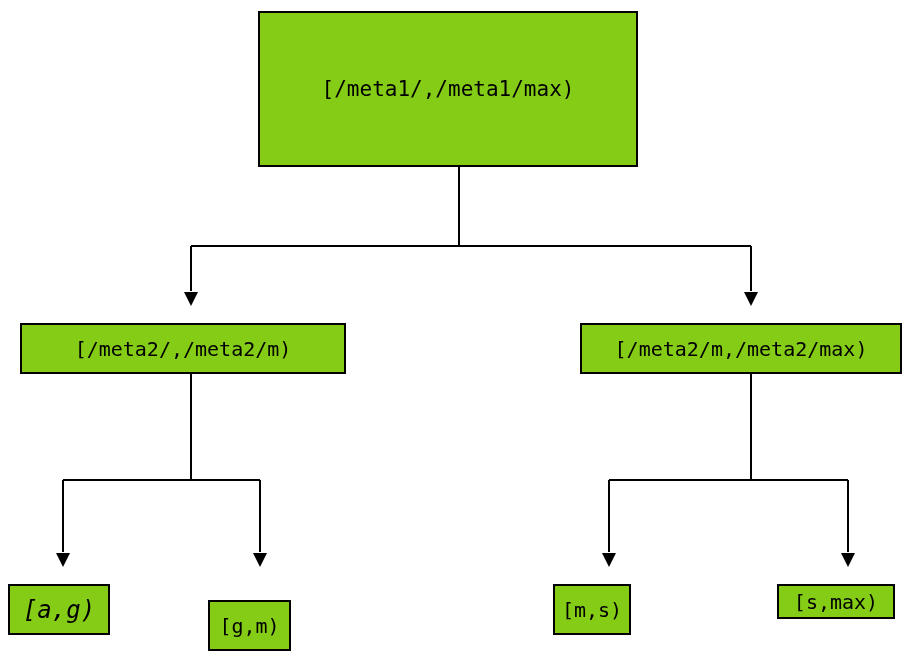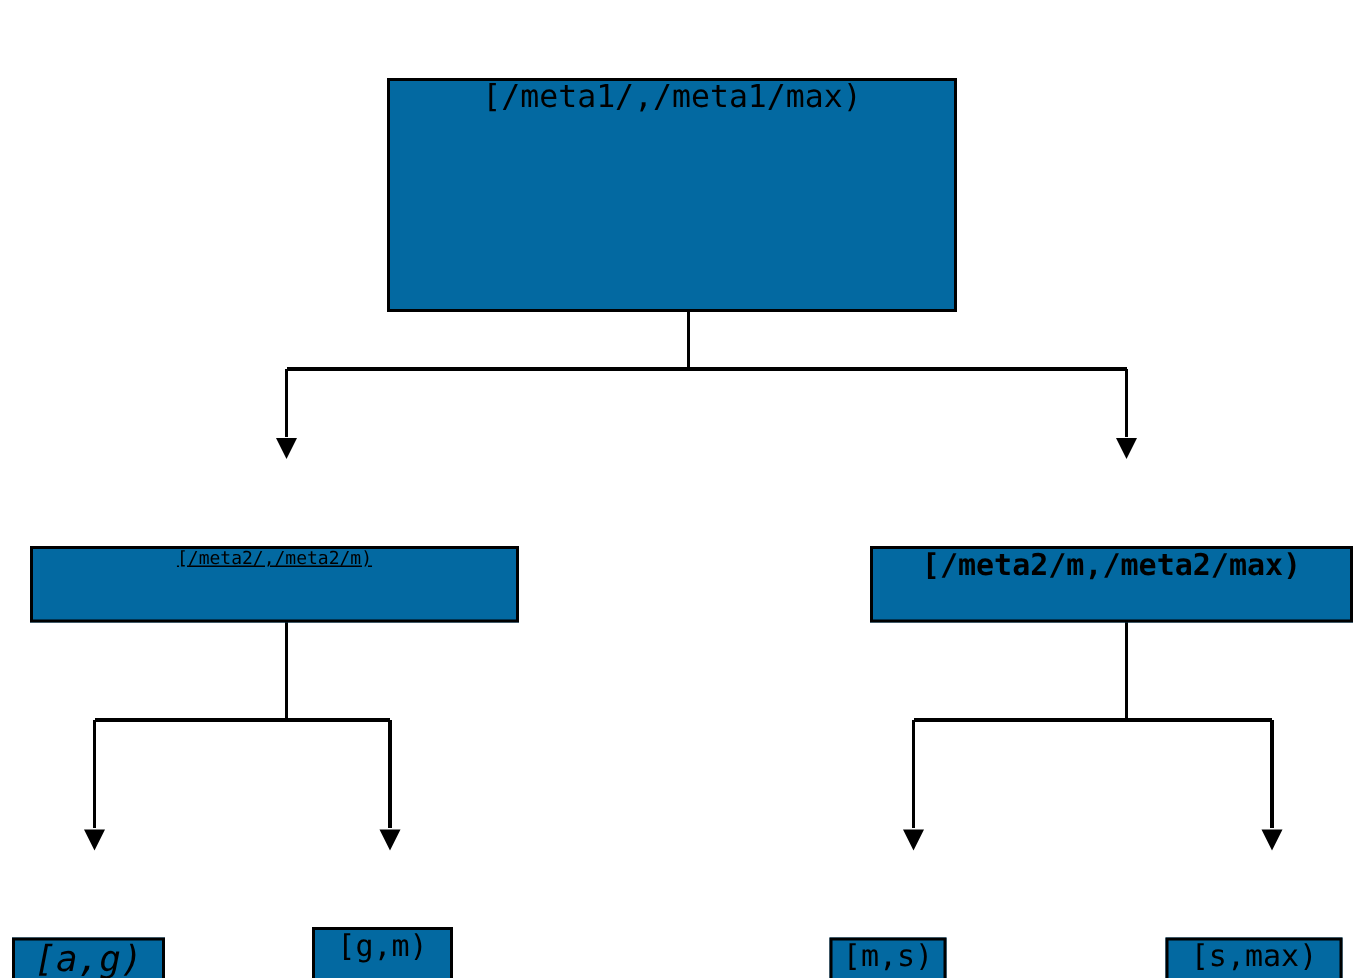--- a/index.html
+++ b/index.html
@@ -12,69 +12,66 @@
     width: 912px;
     height: 652px;
     background: #ffffff;
     overflow: hidden;
     font-family: "DejaVu Sans Mono", "Liberation Mono", monospace;
   }
   .node {
     position: absolute;
     box-sizing: border-box;
     border: 2px solid #000000;
-    background: #0369a1;
+    background: #84cc16;
     display: flex;
-    align-items: flex-start;
+    align-items: center;
     justify-content: center;
     color: #000000;
     white-space: pre;
     letter-spacing: 0px;
-    margin-top: 41px;
   }
   .node-label {
     display: block;
     line-height: 1;
   }
   
   #node-root {
     left: 258px;
     top: 11px;
     width: 380px;
     height: 156px;
     font-size: 21px;
   }
   #node-mid-left {
     left: 20px;
     top: 323px;
     width: 326px;
     height: 51px;
-    font-size: 12px;
-    text-decoration: underline;
+    font-size: 20px;
   }
   #node-mid-right {
     left: 580px;
     top: 323px;
     width: 322px;
     height: 51px;
     font-size: 20px;
-    font-weight: bold;
   }
   #node-leaf-ag {
     left: 8px;
     top: 584px;
     width: 102px;
     height: 51px;
     font-size: 24px;
     font-style: italic;
   }
   #node-leaf-gm {
     left: 208px;
-    top: 577px;
-    width: 94px;
+    top: 600px;
+    width: 83px;
     height: 51px;
     font-size: 20px;
   }
   #node-leaf-ms {
     left: 553px;
     top: 584px;
     width: 78px;
     height: 51px;
     font-size: 20px;
   }

